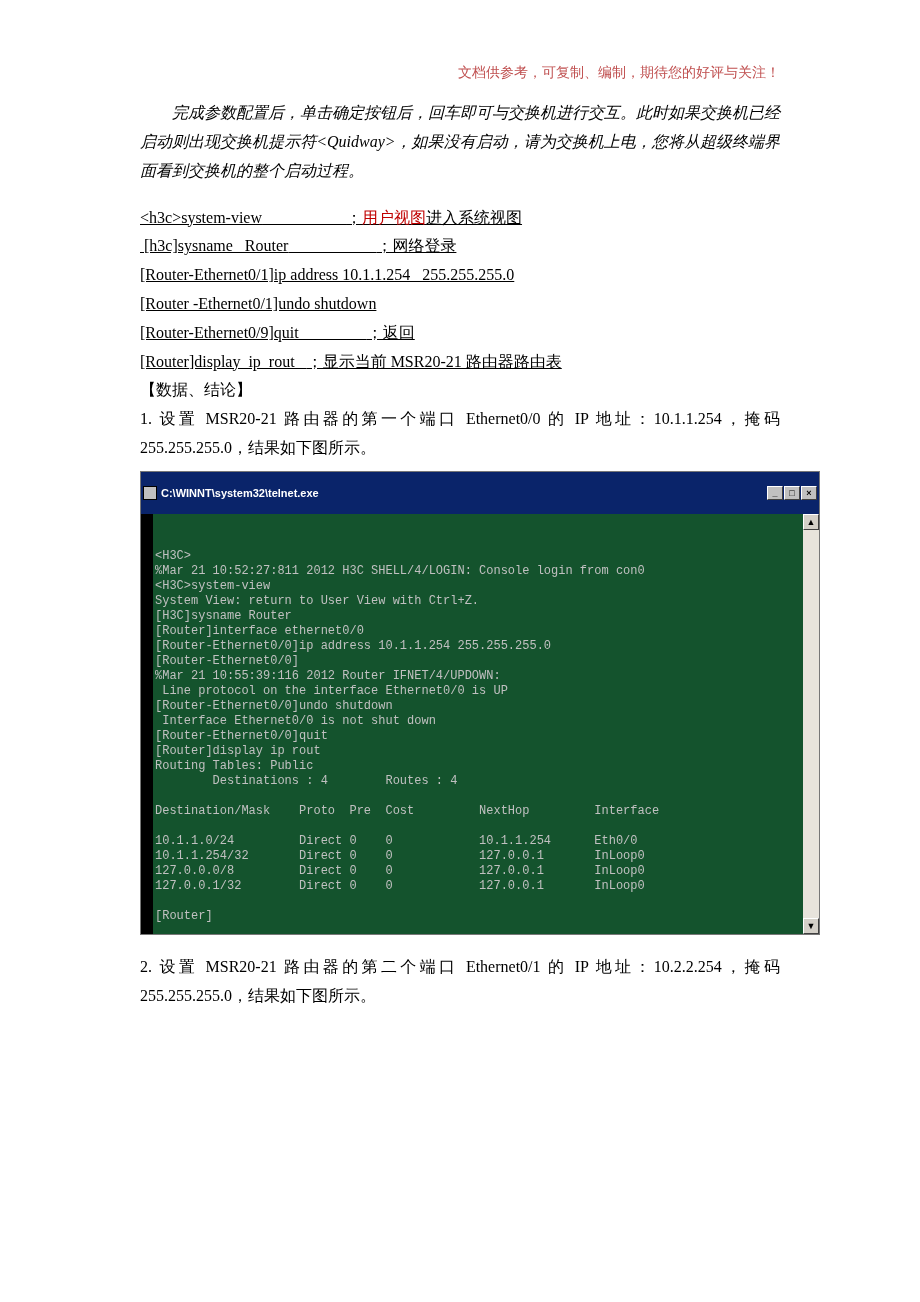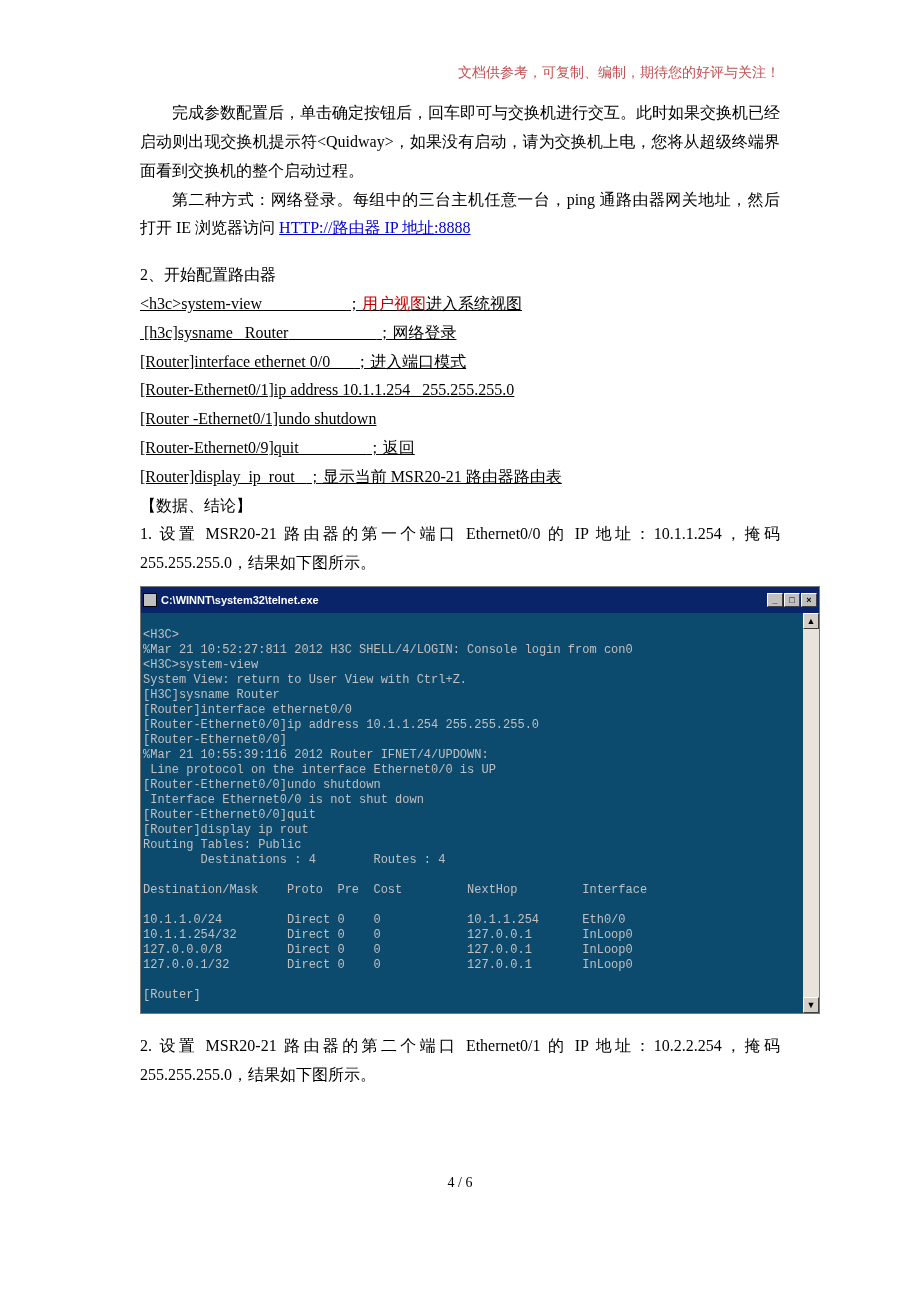--- a/index.html
+++ b/index.html
@@ -17,21 +17,21 @@
     box-sizing: border-box;
   }
   .header-note {
     text-align: right;
     color: #c05050;
     font-size: 14px;
     margin-bottom: 14px;
   }
   p { margin: 0; text-align: justify; }
   .para { margin: 0; }
-  .indent { text-indent: 2em; }
+  .indent { text-indent: 2em; font-style: italic; }
   .link { color: #0000cd; text-decoration: underline; cursor: pointer; }
   .red { color: #c00000; }
   .block { margin-top: 18px; }
   .cmd-row { white-space: pre-wrap; font-family: "Times New Roman","SimSun",serif; text-decoration: underline; }
 
   
   .term-wrap {
     width: 680px;
     margin: 8px 0 18px 0;
     border: 1px solid #777;
@@ -39,21 +39,21 @@
     font-family: "Lucida Console","Courier New",monospace;
   }
   .term-titlebar {
     display: flex;
     align-items: center;
     background: linear-gradient(#0a246a,#3a6ea5 40%,#0a246a);
     background: #0a246a;
     color: #fff;
     font: 11px/18px Tahoma, sans-serif;
     height: 18px;
-    padding: 4px 2px;
+    padding: 12px 2px;
   }
   .term-titlebar .ticon {
     width: 14px; height: 14px; margin-right: 4px;
     background: #c0c0c0; display: inline-block;
     box-shadow: inset 0 0 0 1px #000;
   }
   .term-titlebar .title { flex: 1; font-weight: bold; }
   .term-btns { display: flex; gap: 1px; }
   .tbtn {
     width: 16px; height: 14px;
@@ -61,26 +61,27 @@
     border: 1px solid #fff;
     border-right-color:#404040; border-bottom-color:#404040;
     font: bold 9px/12px Tahoma,sans-serif;
     text-align: center; color:#000;
     cursor: pointer;
     box-sizing: border-box;
   }
   .term-body-row { display:flex; background:#000; }
   .term-body {
     flex: 1;
-    background: #0c4a6e;
+    background: #14532d;
     color: #c0c0c0;
     font-size: 12px;
     line-height: 15px;
-    padding: 0 2px 10px 2px;
+    padding: 20px 2px 10px 2px;
     white-space: pre;
+    margin-left: 12px;
   }
   .term-scroll {
     width: 16px;
     background: #d4d0c8;
     display: flex; flex-direction: column;
   }
   .sbtn {
     height: 16px;
     background: #d4d0c8;
     border: 1px solid #fff;
@@ -99,31 +100,26 @@
 </style>
 </head>
 <body>
 
 <div class="page">
 
   <div class="header-note">文档供参考，可复制、编制，期待您的好评与关注！</div>
 
   <p class="para indent">完成参数配置后，单击确定按钮后，回车即可与交换机进行交互。此时如果交换机已经启动则出现交换机提示符&lt;Quidway&gt;，如果没有启动，请为交换机上电，您将从超级终端界面看到交换机的整个启动过程。</p>
 
-  <p class="para indent">
-    <span>第二种方式：网络登录。每组中的三台主机任意一台，ping 通路由器网关地址，然后打开 IE 浏览器访问 </span><a class="link">HTTP://路由器 IP 地址:8888</a>
-  </p>
 
   <div class="block">
-    <p class="para">2、开始配置路由器</p>
 
     <div>
       <div class="cmd-row"><span>&lt;h3c&gt;system-view</span>                     <span>；</span><span class="red">用户视图</span><span>进入系统视图</span></div>
       <div class="cmd-row"><span> [h3c]sysname   Router</span>                      <span>；网络登录</span></div>
-      <div class="cmd-row"><span>[Router]interface ethernet 0/0      </span><span>；进入端口模式</span></div>
       <div class="cmd-row"><span>[Router-Ethernet0/1]ip address 10.1.1.254   255.255.255.0</span></div>
       <div class="cmd-row"><span>[Router -Ethernet0/1]undo shutdown</span></div>
       <div class="cmd-row"><span>[Router-Ethernet0/9]quit                 </span><span>；返回</span></div>
       <div class="cmd-row"><span>[Router]display  ip  rout   </span><span>；显示当前 MSR20-21 路由器路由表</span></div>
     </div>
 
     <p class="para">【数据、结论】</p>
 
     <p class="para">
       <span>1.</span>
@@ -175,14 +171,13 @@
         <div class="sbtn">▼</div>
       </div>
     </div>
   </div>
 
   <p class="para">
     <span>2.</span>
     <span>设置 MSR20-21 路由器的第二个端口 Ethernet0/1 的 IP 地址：10.2.2.254，掩码255.255.255.0，结果如下图所示。</span>
   </p>
 
-  <div class="footer">4 / 6</div>
 </div>
 
 </body></html>

